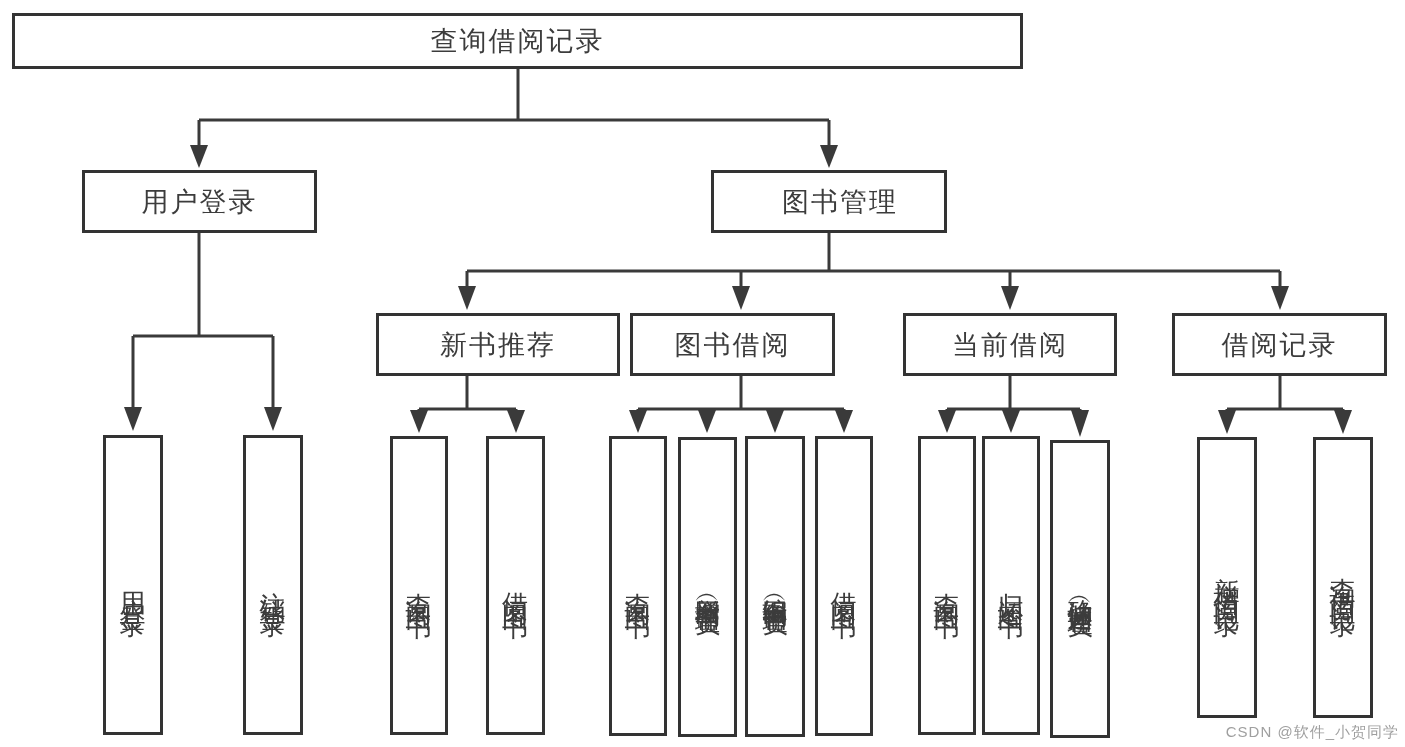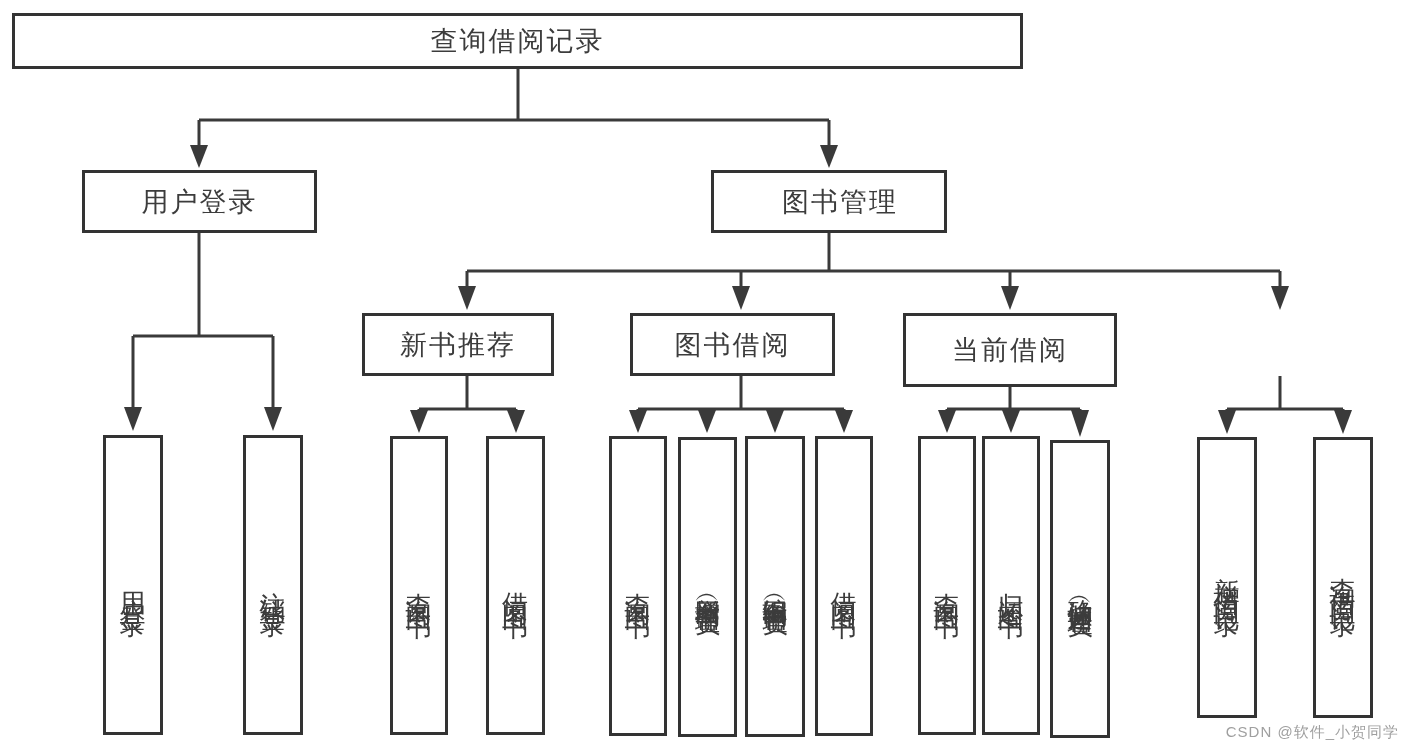--- a/index.html
+++ b/index.html
@@ -106,28 +106,31 @@
     <span>查询借阅记录</span>
   </div>
 
   <div class="box hbox" style="left:82px; top:170px; width:235px; height:63px;">
     <span>用户登录</span>
   </div>
   <div class="box hbox" style="left:711px; top:170px; width:236px; height:63px;padding-left:22px;">
     <span>图书管理</span>
   </div>
 
-  <div class="box hbox" style="left:362px; top:313px; width:192px; height:63px;">
+  <div class="box hbox" style="left:376px; top:313px; width:244px; height:63px;">
     <span>新书推荐</span>
   </div>
   <div class="box hbox" style="left:630px; top:313px; width:205px; height:63px;">
     <span>图书借阅</span>
   </div>
-  <div class="box hbox" style="left:903px; top:313px; width:214px; height:74px;font-family:Liberation Mono, monospace;">
+  <div class="box hbox" style="left:903px; top:313px; width:214px; height:63px;font-family:Liberation Mono, monospace;">
     <span>当前借阅</span>
+  </div>
+  <div class="box hbox" style="left:1172px; top:313px; width:215px; height:63px;">
+    <span>借阅记录</span>
   </div>
 
   <div class="box" style="left:103px; top:435px; width:60px; height:300px;">
     <span class="vtext">用户登录</span>
   </div>
   <div class="box" style="left:243px; top:435px; width:60px; height:300px;">
     <span class="vtext">注销登录</span>
   </div>
 
   <div class="box" style="left:390px; top:436px; width:58px; height:299px;">

